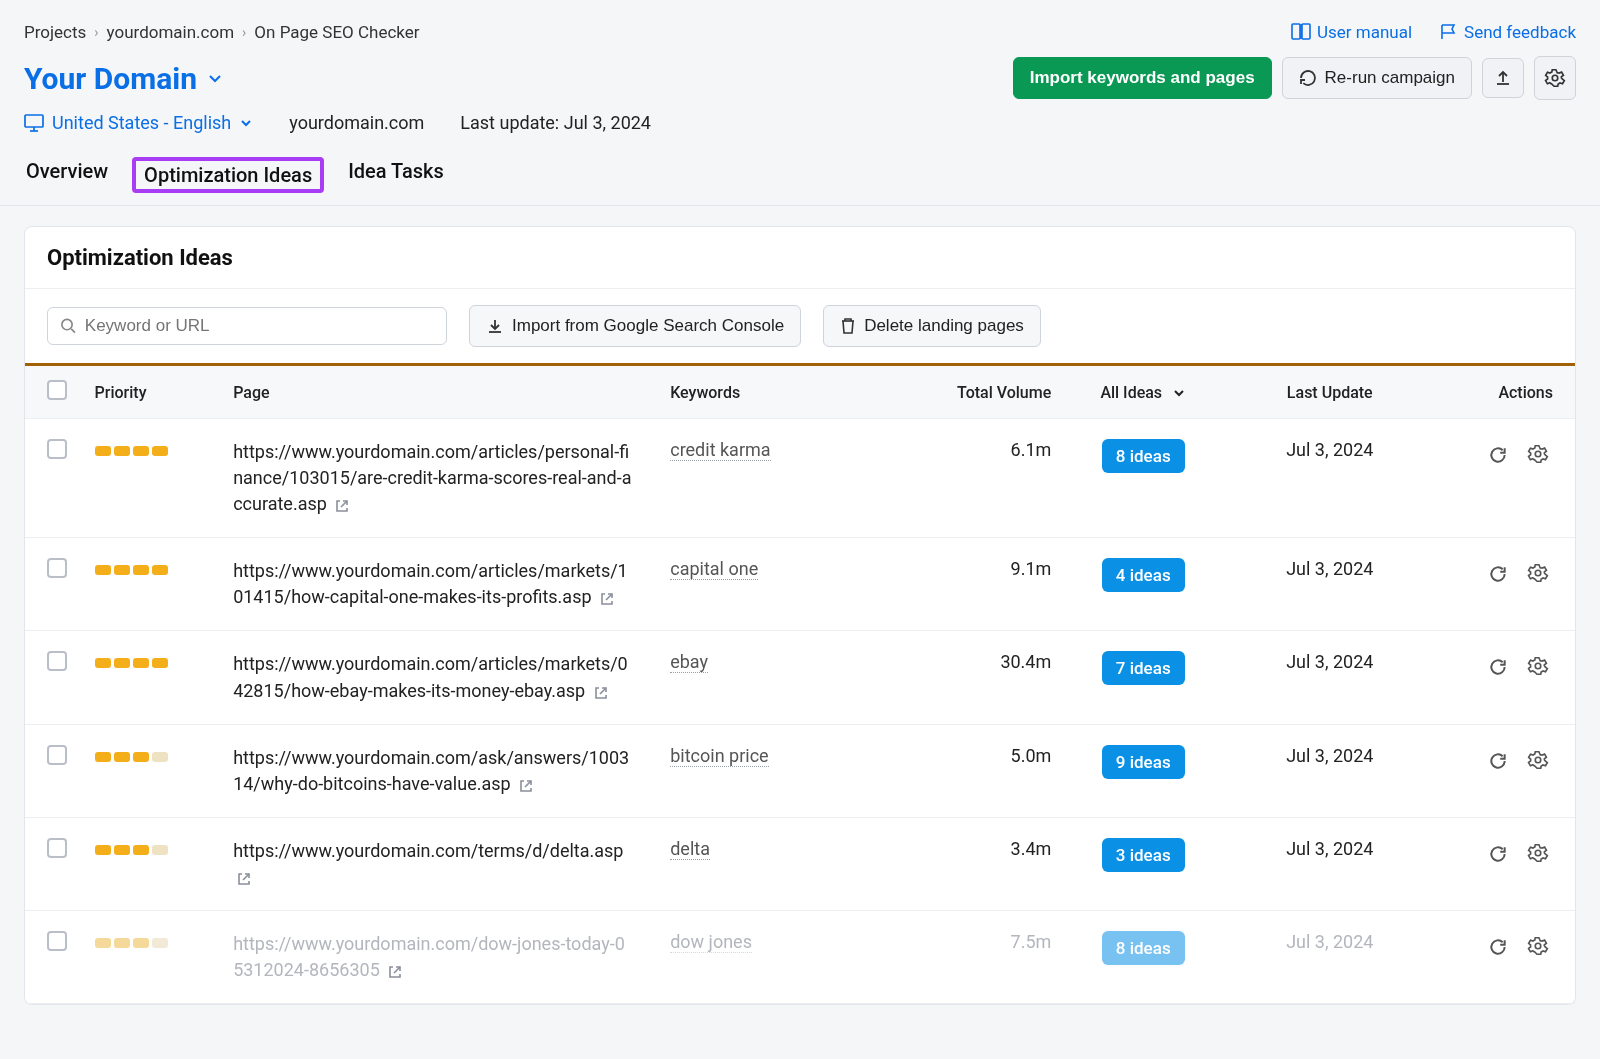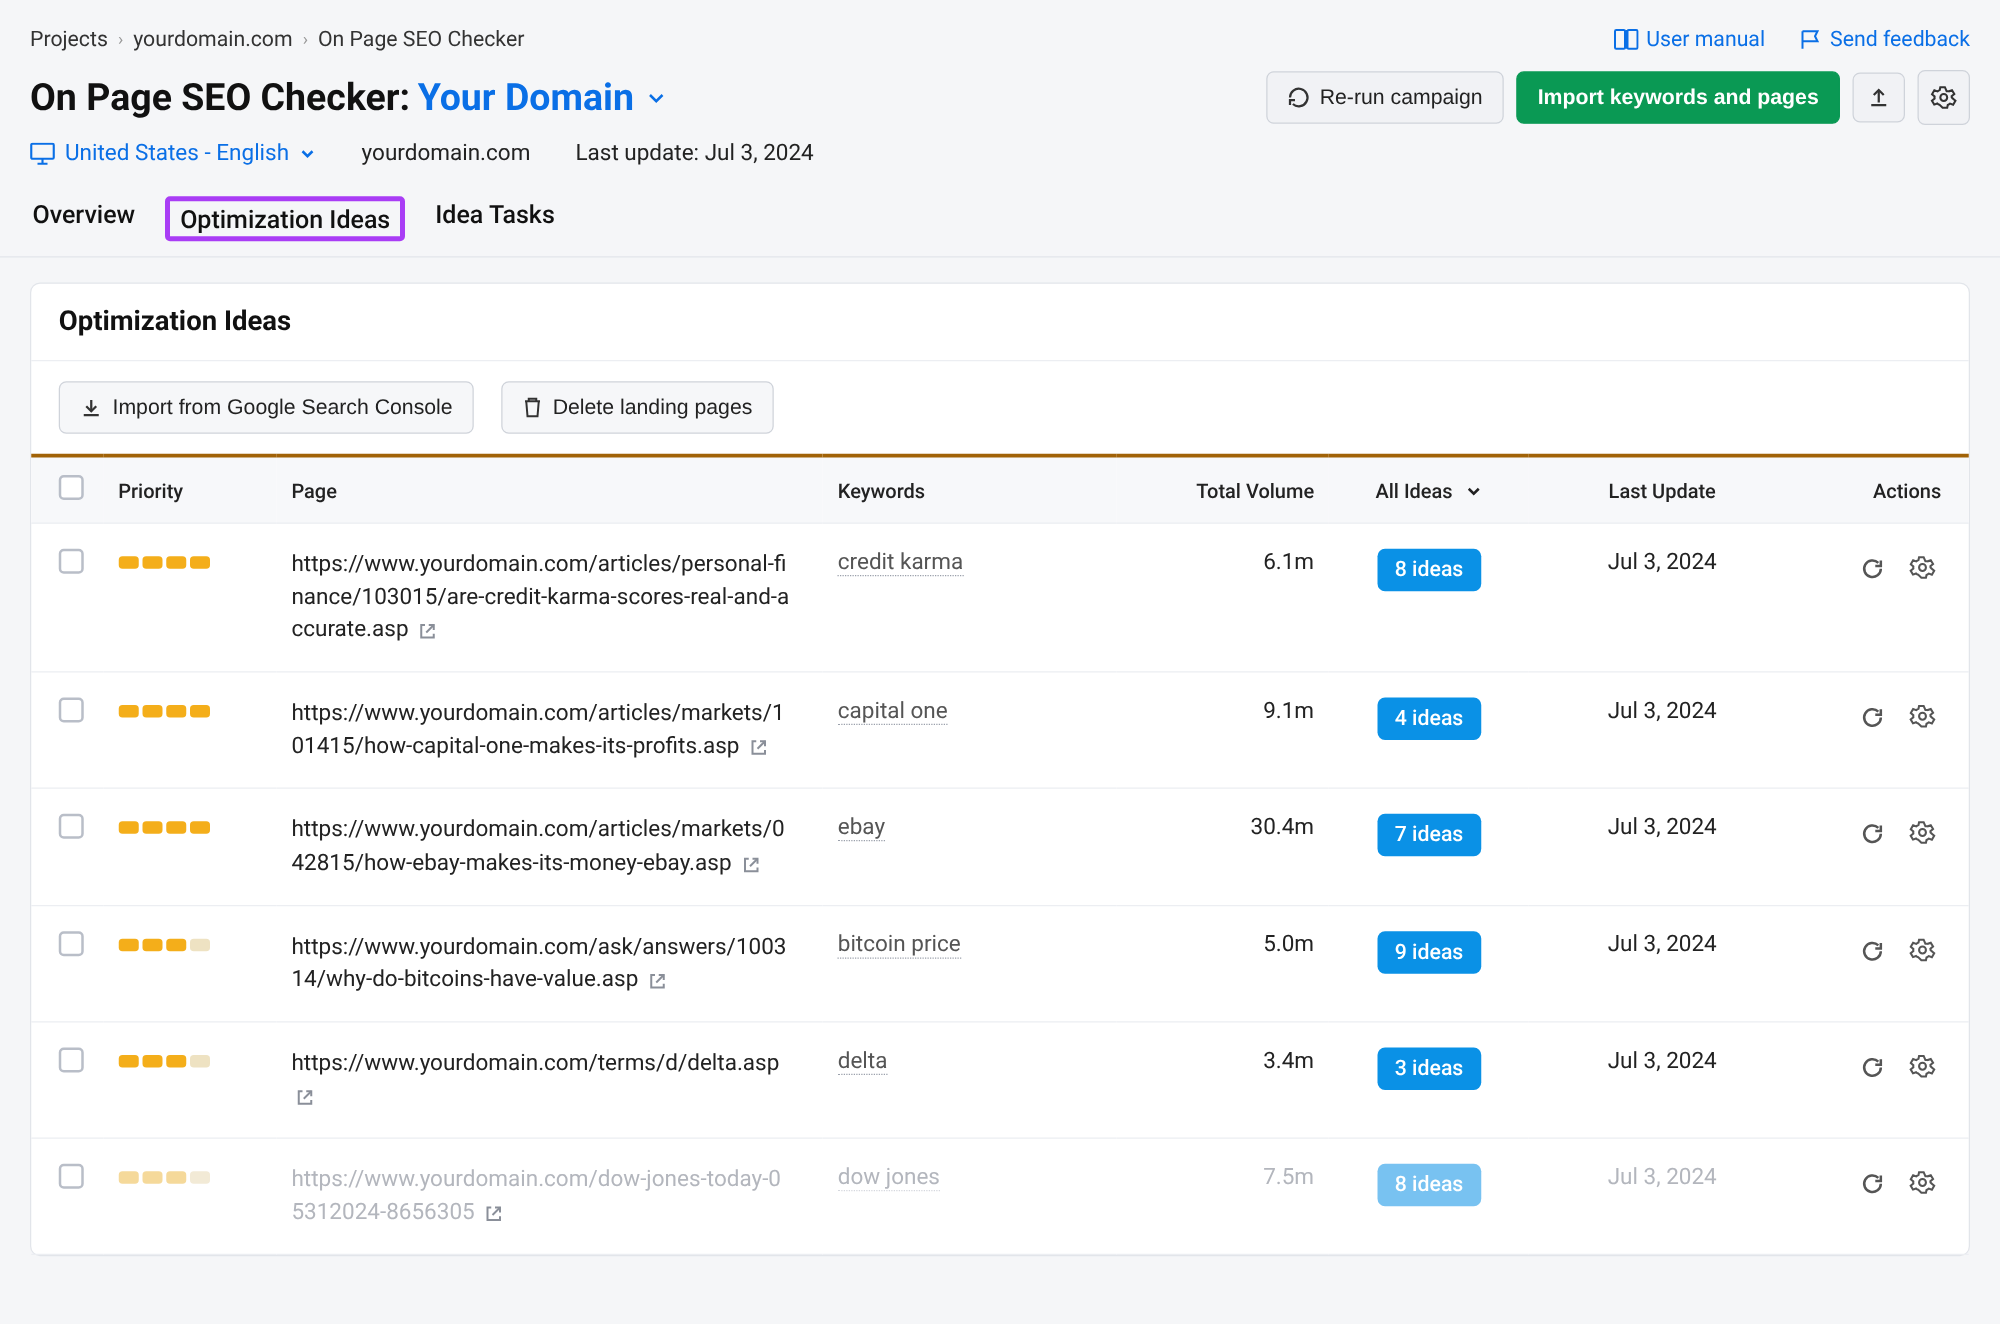--- a/index.html
+++ b/index.html
@@ -109,38 +109,37 @@
             <path d="M2 2v14"></path>
             <path d="M2 2h12l-2 4 2 4H2"></path>
           </svg>
         <span>Send feedback</span>
       </a>
     </div>
   </div>
 
   <div class="titlewrap">
     <div class="title">
-      <span>On Page SEO Checker:</span>
       <span class="domain">
         <span>Your Domain</span>
         <svg class="chev" width="16" height="16" viewBox="0 0 16 16" fill="none" stroke="#0a6fe6" stroke-width="2">
             <path d="M3 6l5 5 5-5"></path>
           </svg>
       </span>
     </div>
     <div class="titlebtns">
+      <button class="btn btn-green">
+        <span>Import keywords and pages</span>
+      </button>
       <button class="btn">
         <svg width="18" height="18" viewBox="0 0 18 18" fill="none" stroke="#333" stroke-width="1.8">
             <path d="M2 9a7 7 0 1 1 2.3 5.2"></path>
             <path d="M2 15v-4h4"></path>
           </svg>
         <span>Re-run campaign</span>
-      </button>
-      <button class="btn btn-green">
-        <span>Import keywords and pages</span>
       </button>
       <button class="btn btn-icon">
         <svg width="18" height="18" viewBox="0 0 18 18" fill="none" stroke="#333" stroke-width="1.8">
             <path d="M9 13V3"></path>
             <path d="M5 7l4-4 4 4"></path>
             <path d="M3 15h12"></path>
           </svg>
       </button>
       <button class="btn btn-icon">
         <svg class="gear" viewBox="0 0 24 24" fill="none" stroke="#333" stroke-width="1.8">
@@ -172,20 +171,27 @@
 
   <div class="tabs">
     <div class="tab">Overview</div>
     <div class="tab selected">Optimization Ideas</div>
     <div class="tab">Idea Tasks</div>
   </div>
 
   <div class="card">
     <div class="card-head">Optimization Ideas</div>
     <div class="card-tools">
+      <div class="search">
+        <svg width="18" height="18" viewBox="0 0 18 18" fill="none" stroke="#888" stroke-width="1.8">
+            <circle cx="7.5" cy="7.5" r="5.5"></circle>
+            <path d="M12 12l4 4"></path>
+          </svg>
+        <input type="text" placeholder="Keyword or URL" style="">
+      </div>
       <button class="tool">
         <svg width="18" height="18" viewBox="0 0 18 18" fill="none" stroke="#333" stroke-width="1.8">
             <path d="M9 3v9"></path>
             <path d="M5 8l4 4 4-4"></path>
             <path d="M3 15h12"></path>
           </svg>
         <span>Import from Google Search Console</span>
       </button>
       <button class="tool">
         <svg width="16" height="18" viewBox="0 0 16 18" fill="none" stroke="#333" stroke-width="1.6">

